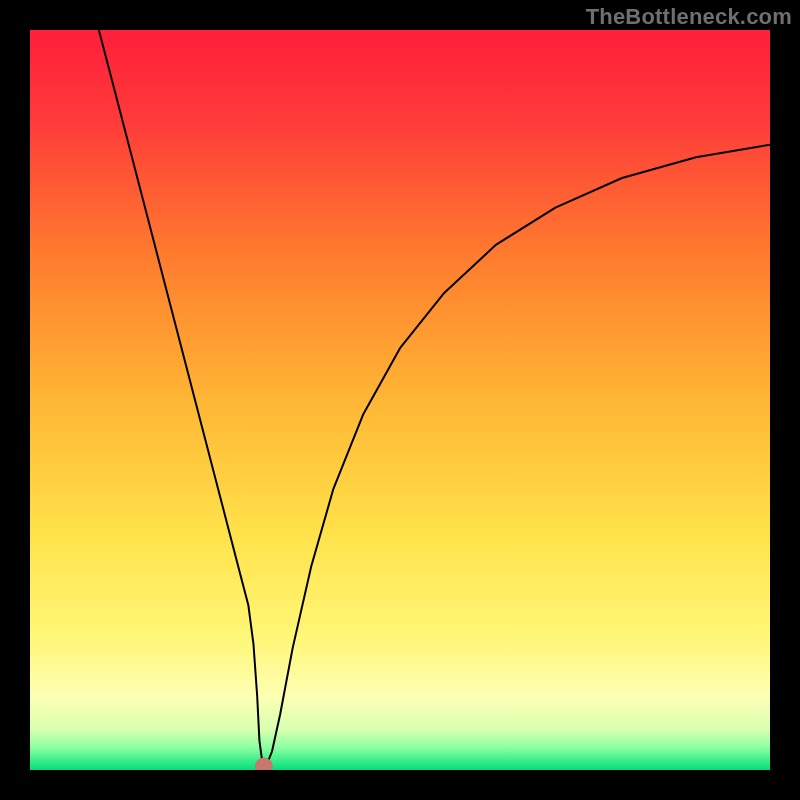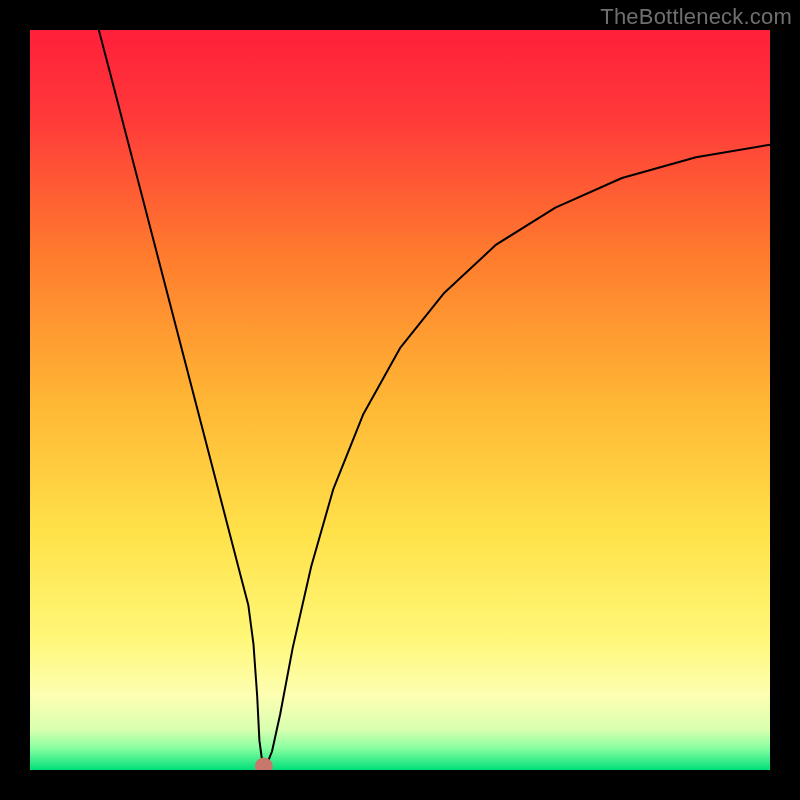--- a/index.html
+++ b/index.html
@@ -25,21 +25,21 @@
     top: 0;
     width: 740px;
     height: 740px;
   }
   .watermark {
     position: absolute;
     top: 4px;
     right: 8px;
     color: #6f6f6f;
     font-size: 22px;
-    font-weight: 400;
+    font-weight: 700;
     letter-spacing: 0.2px;
     user-select: none;
   }
 </style>
 </head>
 <body>
 
 <div class="frame">
   <svg class="plot" viewBox="0 0 100 100" preserveAspectRatio="none">
     <defs>

